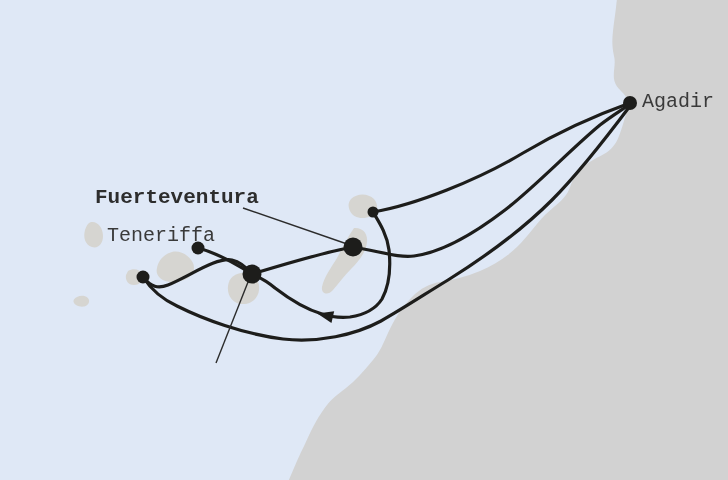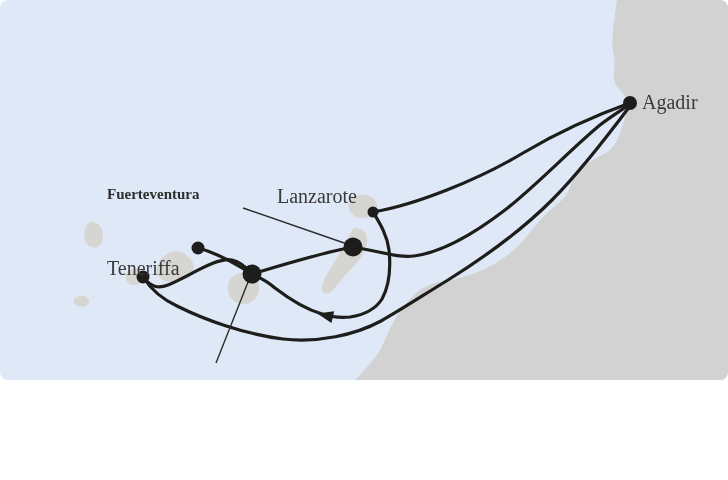--- a/index.html
+++ b/index.html
@@ -1,36 +1,34 @@
 <!DOCTYPE html>
 <html><head>
 <meta charset="utf-8">
 <style>
   html,body{margin:0;padding:0;background:#ffffff;}
   .map-frame{
     position:relative;
-    width:728px;height:380px;
+    width:728px;height:480px;
     overflow:hidden;
-    font-family:Liberation Serif, serif;
-    border-radius:8px;
+    font-family:Liberation Mono, monospace;
   }
   .map-frame svg{position:absolute;left:0;top:0;display:block;}
   .port-label{
     position:absolute;
     font-size:20px;
     color:#3a3a3a;
     white-space:nowrap;
     line-height:1.1;
     letter-spacing:0px;
   }
   .port-label.bold{
     font-weight:700;
-    font-size:15px;
+    font-size:21px;
     color:#2d2d2d;
-    margin-left:12px;
   }
 </style>
 </head>
 <body>
 
 <div class="map-frame">
   <svg id="map-svg" width="728" height="480" viewBox="0 0 728 480">
       <rect x="0" y="0" width="728" height="480" fill="#dfe8f6"></rect>
       <path d="M617,-2 L732,-2 L732,482 L288,482 C294,468 299,456 305,444 C311,431 316,420 324,409 C331,399 338,394 346,388 C355,381 364,371 373,360 C380,352 383,344 388,333 C394,320 401,308 412,297 C421,288 429,284 440,282 C452,280 466,277 480,271 C494,265 507,257 518,246 C528,236 536,224 545,215 C553,207 560,203 566,195 C571,188 571,181 576,174 C583,164 595,159 604,154 C611,150 616,144 619,136 C622,128 625,118 627,110 C629,104 628,98 623,93 C618,88 615,85 614,79 C613,71 616,64 614,56 C612,47 612,40 613,31 C614,21 616,10 617,-2 Z" fill="#d2d2d2"></path>
       <path d="M91,222 C98,221 103,228 103,236 C103,244 98,249 92,247 C85,245 83,237 85,230 C87,225 88,223 91,222 Z" fill="#d6d5d1"></path>
@@ -52,15 +50,14 @@
       <circle cx="373" cy="212" r="5.5" fill="#1d1d1b"></circle>
       <circle cx="353" cy="247" r="9.5" fill="#1d1d1b"></circle>
       <circle cx="198" cy="248" r="6.5" fill="#1d1d1b"></circle>
       <circle cx="143" cy="277" r="6.5" fill="#1d1d1b"></circle>
       <circle cx="252" cy="274" r="9.5" fill="#1d1d1b"></circle>
       <polygon points="-9,0 7,-6 7,6" fill="#1d1d1b" transform="translate(326,315.5) rotate(13)"></polygon>
     </svg>
 
   <div class="port-label" style="left: 642px; top: 91px; color: rgb(58, 58, 58);">Agadir</div>
   <div class="port-label bold" style="left: 95px; top: 186px; color: rgb(45, 45, 45);">Fuerteventura</div>
-  <div class="port-label" style="left: 277px; top: 185px; color: rgb(58, 58, 58);">Lanzarote</div>
-  <div class="port-label" style="left: 107px; top: 225px; color: rgb(58, 58, 58); margin-top: 32px;">Teneriffa</div>
+  <div class="port-label" style="left: 107px; top: 225px; color: rgb(58, 58, 58);">Teneriffa</div>
 </div>
 
 </body></html>

